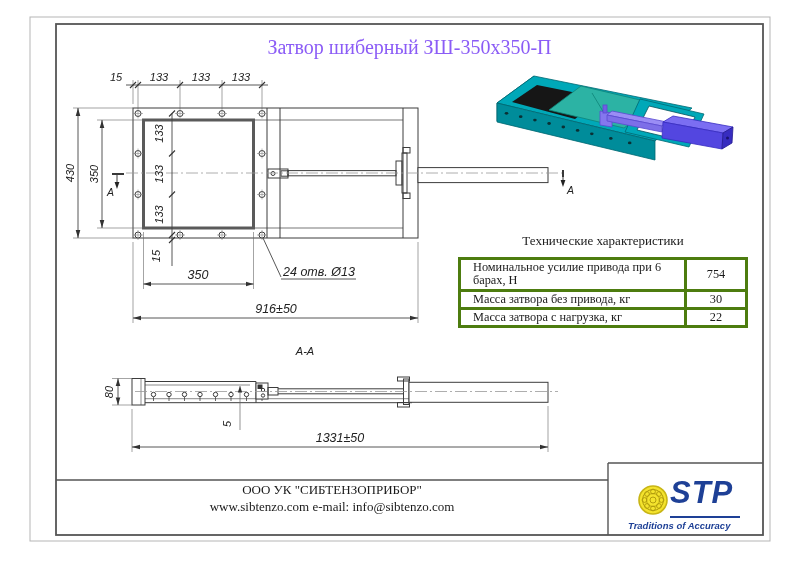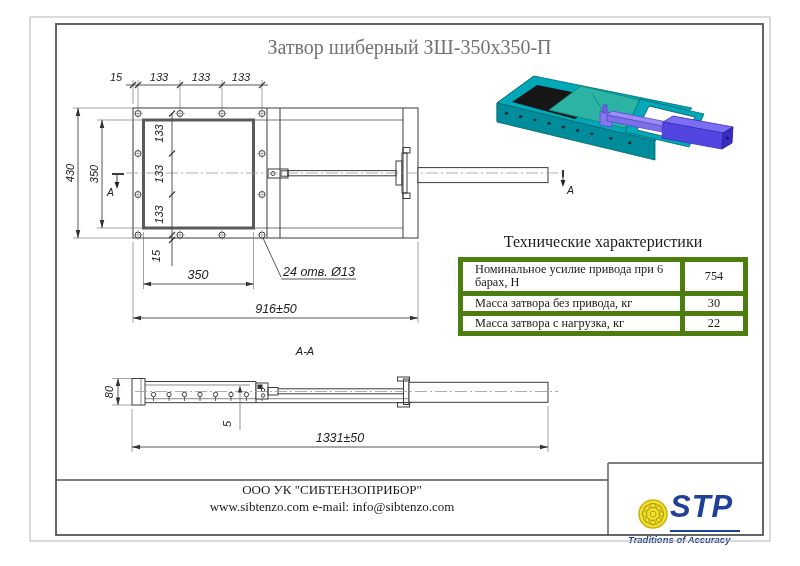--- a/index.html
+++ b/index.html
@@ -1,28 +1,28 @@
 <!DOCTYPE html>
 <html><head>
 <meta charset="utf-8">
 <style>
   html,body{margin:0;padding:0;background:#fff;}
   .page{position:relative;width:800px;height:566px;background:#fff;overflow:hidden;
         font-family:"Liberation Serif",serif;color:#1a1a1a;}
   .abs{position:absolute;}
-  .doc-title{left:56px;top:36px;width:707px;text-align:center;font-size:20px;color:#737373;}
+  .doc-title{left:56px;top:36px;width:707px;text-align:center;font-size:20px;color:#8b5cf6;}
   
-  .spec-title{left:458px;top:233px;width:290px;text-align:center;font-size:16px;}
+  .spec-title{left:458px;top:233px;width:290px;text-align:center;font-size:13px;}
   table.spec{position:absolute;left:458px;top:257px;width:290px;border-collapse:collapse;
              font-size:12.3px;line-height:1.08;}
-  table.spec td{border:5px solid #4d7c0f;padding:1px 12px;white-space:pre-line;}
+  table.spec td{border:3px solid #4d7c0f;padding:1px 12px;white-space:pre-line;}
   table.spec td.val{width:34px;text-align:center;white-space:nowrap;margin-top:41px;}
   
   .footer-text{left:56px;top:482px;width:552px;text-align:center;font-size:13px;line-height:16.5px;}
-  .logo-cell{left:608px;top:463px;width:155px;height:72px;margin-top:14px;}
+  .logo-cell{left:608px;top:463px;width:155px;height:72px;}
   .logo-stp{position:absolute;left:62px;top:12px;width:80px;font-family:"Liberation Sans",sans-serif;
             font-style:italic;font-weight:bold;font-size:31px;color:#1e4096;letter-spacing:1px;}
   .logo-underline{position:absolute;left:62px;top:53px;width:70px;height:2px;background:#1e4096;}
   .logo-tagline{position:absolute;left:20px;top:57px;width:120px;
             font-family:"Liberation Sans",sans-serif;font-style:italic;font-weight:bold;
             font-size:9.5px;color:#1e4096;}
   
   text{font-family:"Liberation Sans",sans-serif;font-style:italic;fill:#222;}
   .d11{font-size:11px;} .d12{font-size:12.5px;} .d10{font-size:10.5px;}
 </style>

